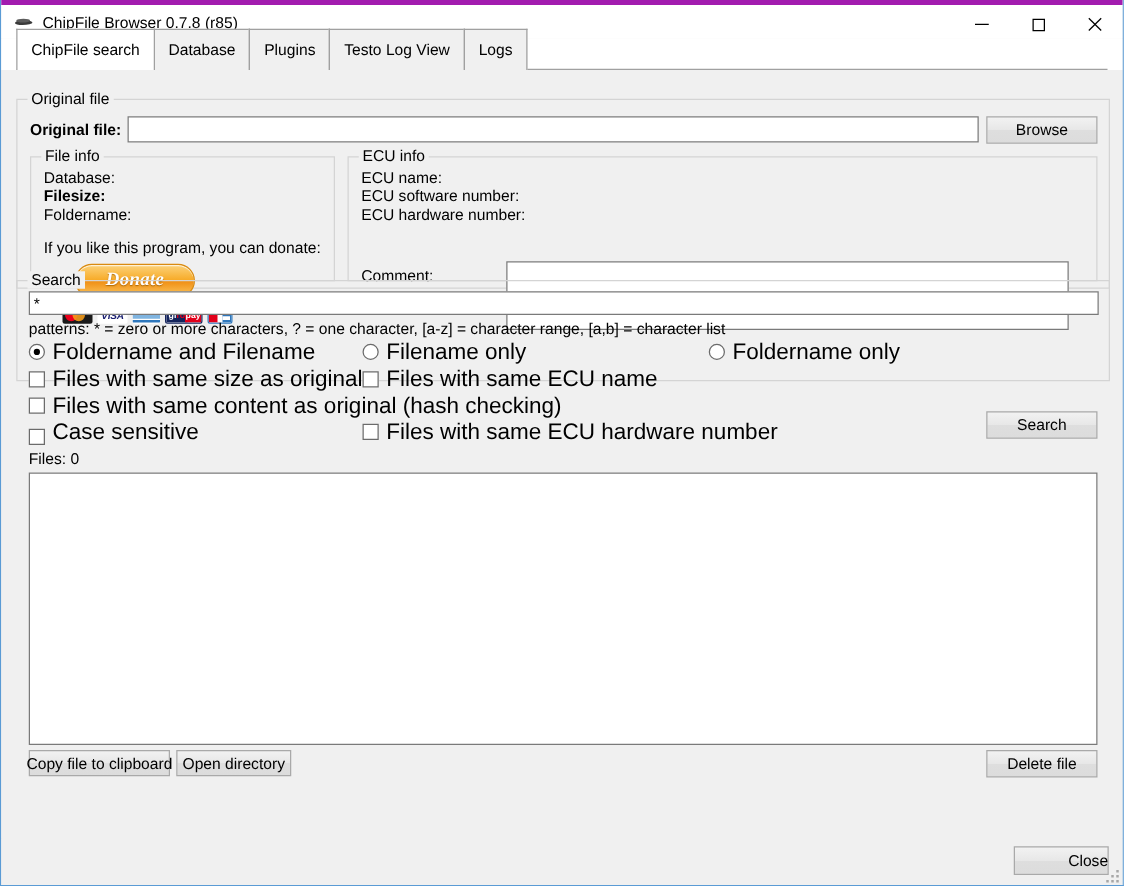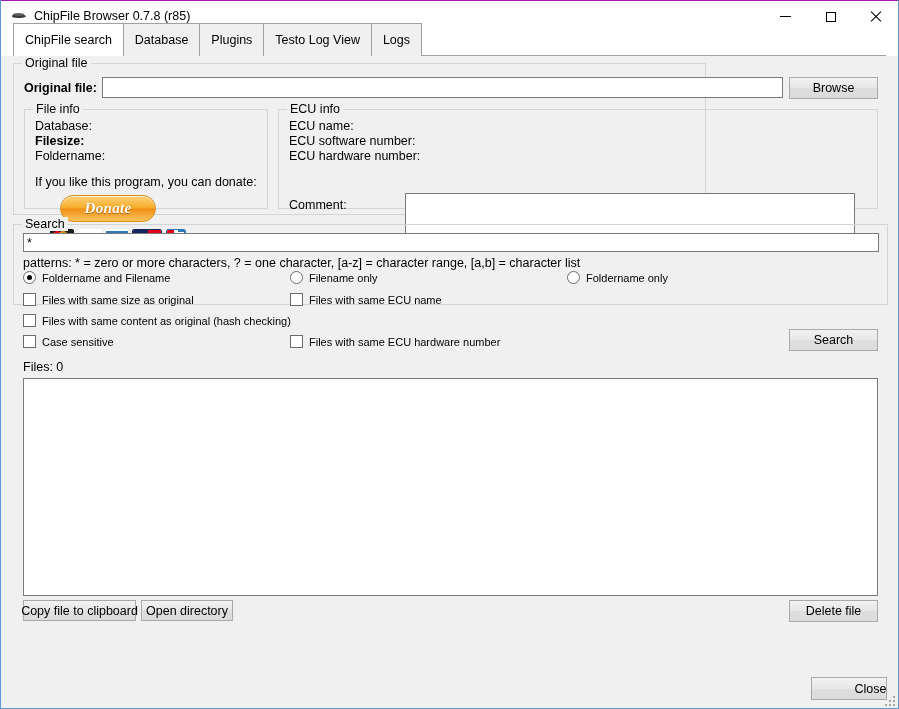--- a/index.html
+++ b/index.html
@@ -29,21 +29,21 @@
   }
 
   
   .titlebar {
     height: 31px;
     min-height: 31px;
     background: #ffffff;
     display: flex;
     align-items: center;
     position: relative;
-    border-top: 1px solid #a21caf;
+    border-top: 4px solid #a21caf;
   }
   .title-icon {
     width: 16px; height: 16px;
     margin-left: 10px; margin-right: 7px;
     position: relative;
     flex: 0 0 auto;
   }
   .title-icon .chip {
     position: absolute;
     left: 1px; top: 6px;
@@ -209,21 +209,21 @@
     cursor: default;
     padding: 0 4px;
     white-space: nowrap;
   }
 
   
   .ck, .rd {
     position: absolute;
     display: flex;
     align-items: center;
-    font-size: 11px;
+    font-size: 18px;
     white-space: nowrap;
     cursor: default;
   }
   .ck .box {
     width: 13px; height: 13px;
     border: 1px solid #6b6b6b;
     background: #ffffff;
     margin-right: 6px;
     flex: 0 0 auto;
   }
@@ -390,21 +390,21 @@
     <div class="tab">
       <span>Testo Log View</span>
     </div>
     <div class="tab">
       <span>Logs</span>
     </div>
   </div>
 
   <div class="client">
 
-    <div class="groupbox" style="left:12px; top:7px; width:693px; height:152px;">
+    <div class="groupbox" style="left:12px; top:23px; width:875px; height:152px;">
       <div class="gb-title">Original file</div>
 
       <div class="lbl" style="left:10px; top:17px;font-weight:bold;">Original file:</div>
 
       <input class="textbox" type="text" style="left: 88px; top: 13px; width: 681px; height: 21px;" value="">
 
       <div class="btn" style="left:775px; top:13px; width:89px; height:22px;">
         <span>Browse</span>
       </div>
 

